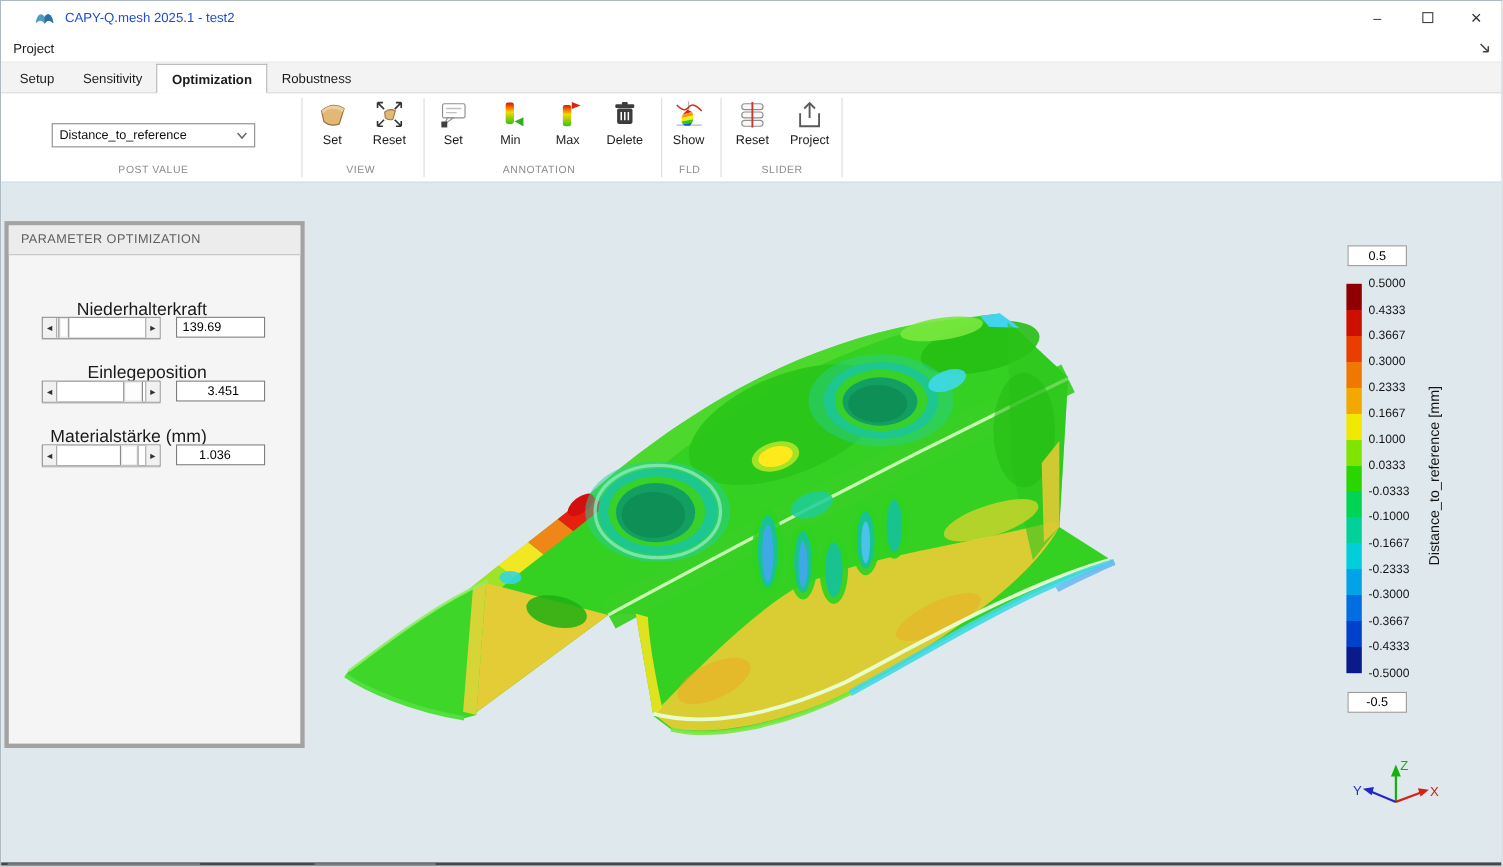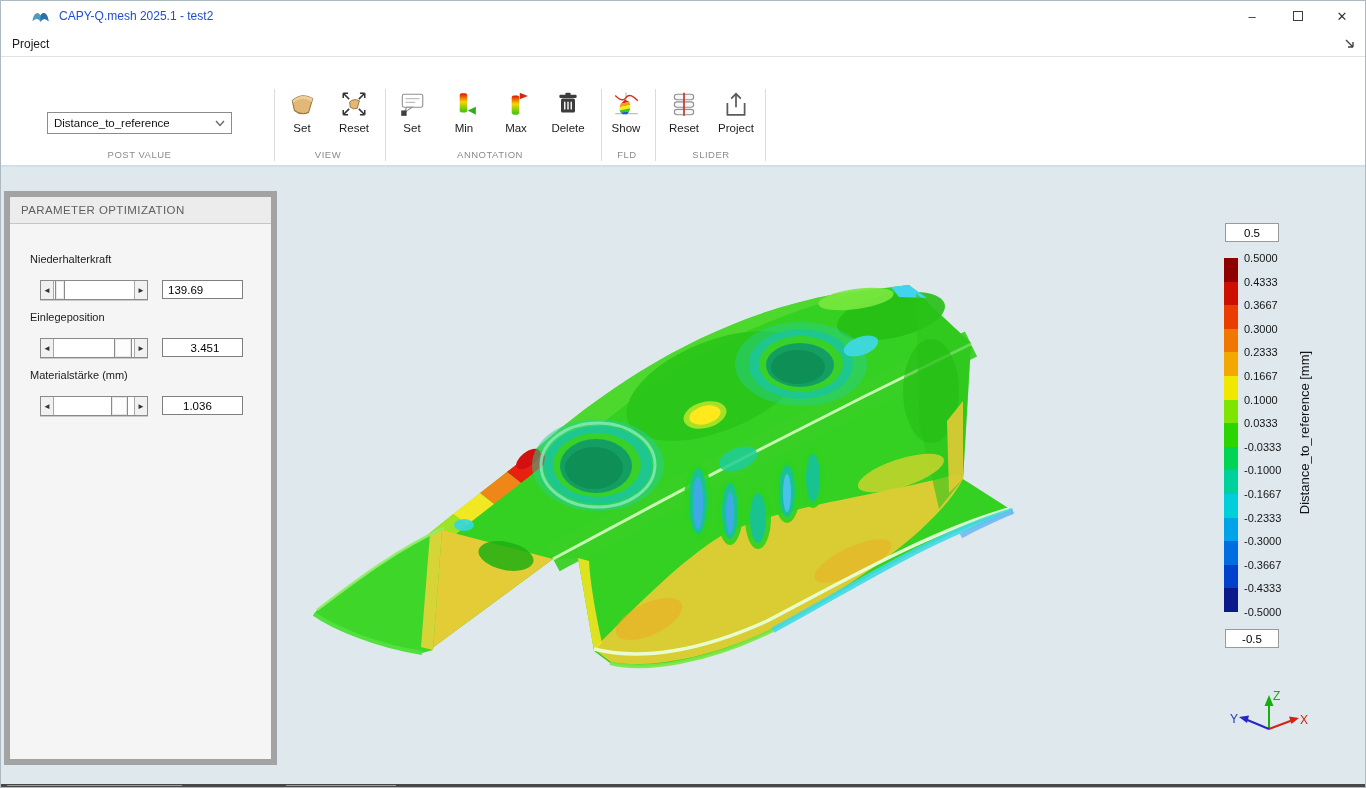--- a/index.html
+++ b/index.html
@@ -33,23 +33,23 @@
   .rbtn { position:absolute; top:2px; width:48px; height:58px; display:flex; flex-direction:column; align-items:center; cursor:default; }
   .rbtn .ric { width:28px; height:28px; margin-top:3px; }
   .rbtn .rlabel { font-size:11.5px; color:#1c1c1c; margin-top:4px; white-space:nowrap; }
   .combo { position:absolute; left:46px; top:27px; width:185px; height:22px; border:1px solid #8c8c8c; background:#fff; display:flex; align-items:center; font-size:11.5px; color:#111; padding:0 6px; }
   .combo .chev { margin-left:auto; }
 
   
   .viewport { position:absolute; left:0; top:166px; width:1366px; height:619px; background:#dfe9ed; }
 
   
-  .panel { position:absolute; left:3px; top:24px; width:273px; height:574px; background:#f5f5f5; border:6px solid #a3a3a3; }
+  .panel { position:absolute; left:3px; top:34px; width:273px; height:479px; background:#f5f5f5; border:4px solid #a3a3a3; }
   .panel-header { height:27px; background:#ececec; border-bottom:1px solid #c6c6c6; display:flex; align-items:center; padding-left:11px; font-size:11.5px; color:#5f5f5f; letter-spacing:.4px; }
-  .param-label { position:absolute; left:20px; width:160px; text-align:left; font-size:11px; color:#1a1a1a; }
+  .param-label { position:absolute; left:20px; width:160px; text-align:right; font-size:16px; color:#1a1a1a;margin-top:12px; }
   .pslider { position:absolute; left:30px; width:108px; height:20px; border:1px solid #8a8a8a; background:#fff; box-shadow:0 1px 0 #c9c9c9; }
   .pslider .arrow { position:absolute; top:0; width:13px; height:18px; background:#f1f1f1; display:flex; align-items:center; justify-content:center; font-size:8px; color:#333; }
   .pslider .arrow.left { left:0; border-right:1px solid #a8a8a8; }
   .pslider .arrow.right { right:0; border-left:1px solid #a8a8a8; }
   .pslider .track { position:absolute; left:13px; right:13px; top:0; height:18px; }
   .pslider .thumb { position:absolute; top:0; height:18px; background:#fdfdfd; border-left:1px solid #8a8a8a; border-right:1px solid #8a8a8a; box-shadow:inset 0 0 0 1px #e8e8e8; }
   .pvalue { position:absolute; left:152px; width:81px; height:19px; border:1px solid #7f7f7f; background:#fff; font-size:11.5px; color:#000; padding:0 0 0 5px; font-family:"Liberation Sans",sans-serif; }
 
   
   .legend-box { position:absolute; width:54px; height:19px; border:1px solid #9a9a9a; background:#fff; font-size:11.5px; text-align:center; color:#000; font-family:"Liberation Sans",sans-serif; padding:0; }
@@ -92,20 +92,34 @@
 
   <div class="menubar">
     <div class="menu-item">
         <span>Project</span>
       </div>
     <svg class="collapse-arrow" viewBox="0 0 14 14">
       <path d="M3,3 L10,10 M10,10 v-5 M10,10 h-5" stroke="#444" stroke-width="1.4" fill="none"></path>
     </svg>
   </div>
 
+  <div class="tabstrip">
+    <div class="tab">
+        <span>Setup</span>
+      </div>
+    <div class="tab">
+        <span>Sensitivity</span>
+      </div>
+    <div class="tab active">
+        <span>Optimization</span>
+      </div>
+    <div class="tab">
+        <span>Robustness</span>
+      </div>
+  </div>
 
   <div class="ribbon">
 
     <div class="combo">
       <span>Distance_to_reference</span>
       <svg class="chev" width="10" height="7" viewBox="0 0 10 7">
           <path d="M1,1 L5,5.5 L9,1" stroke="#666" stroke-width="1.3" fill="none"></path>
         </svg>
     </div>
     <div class="group-label" style="left:46px; width:185px;">POST VALUE</div>

